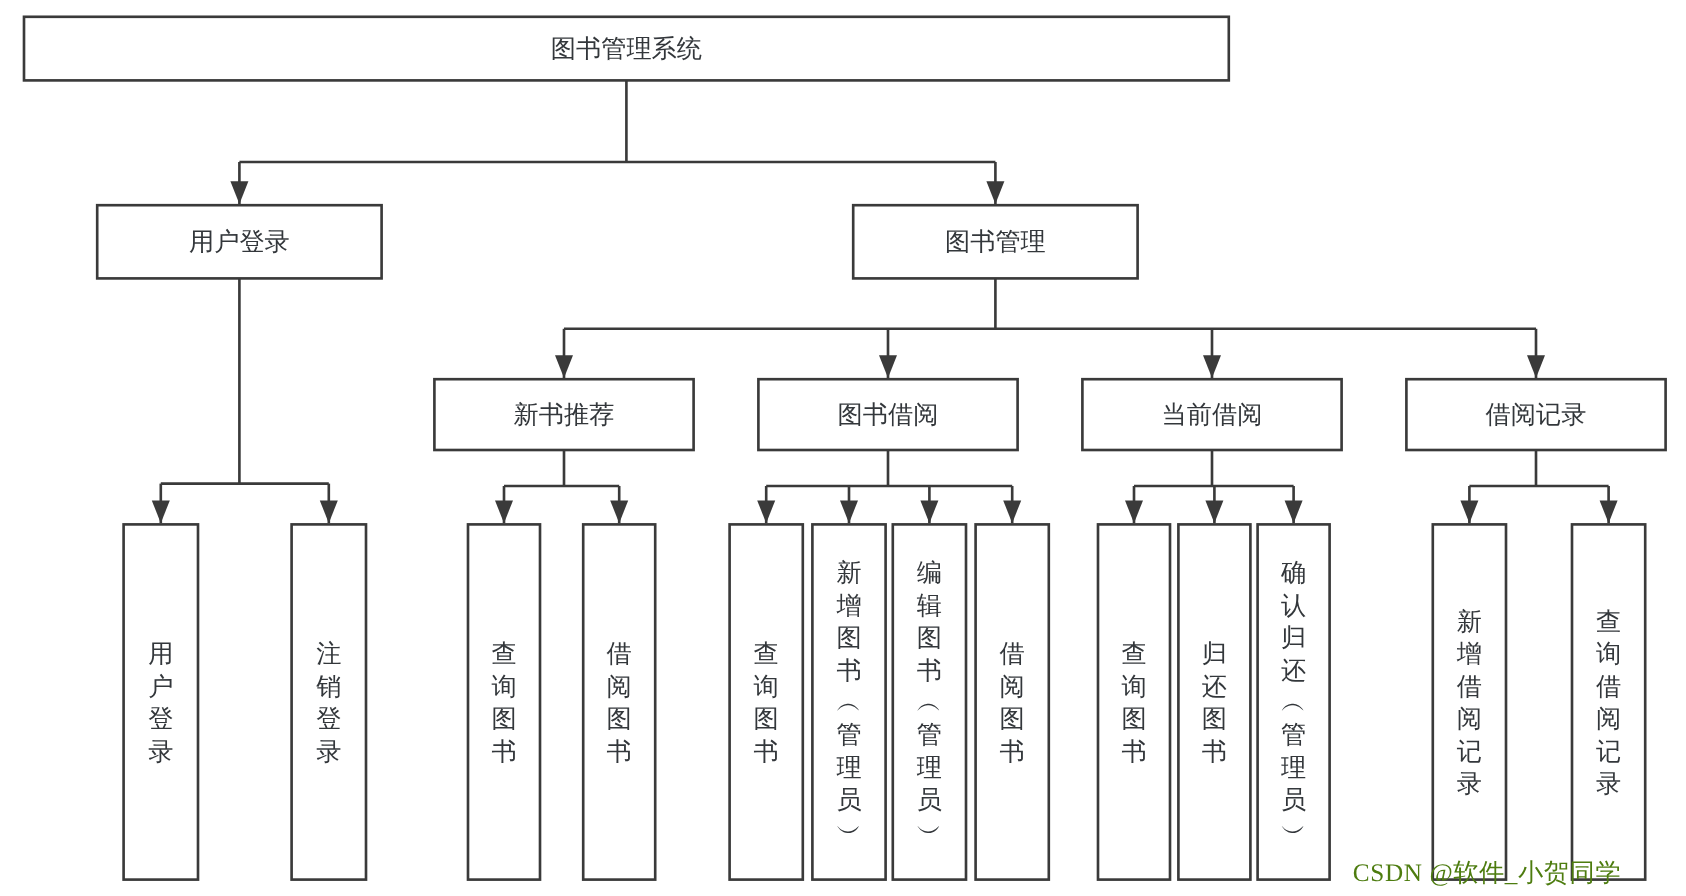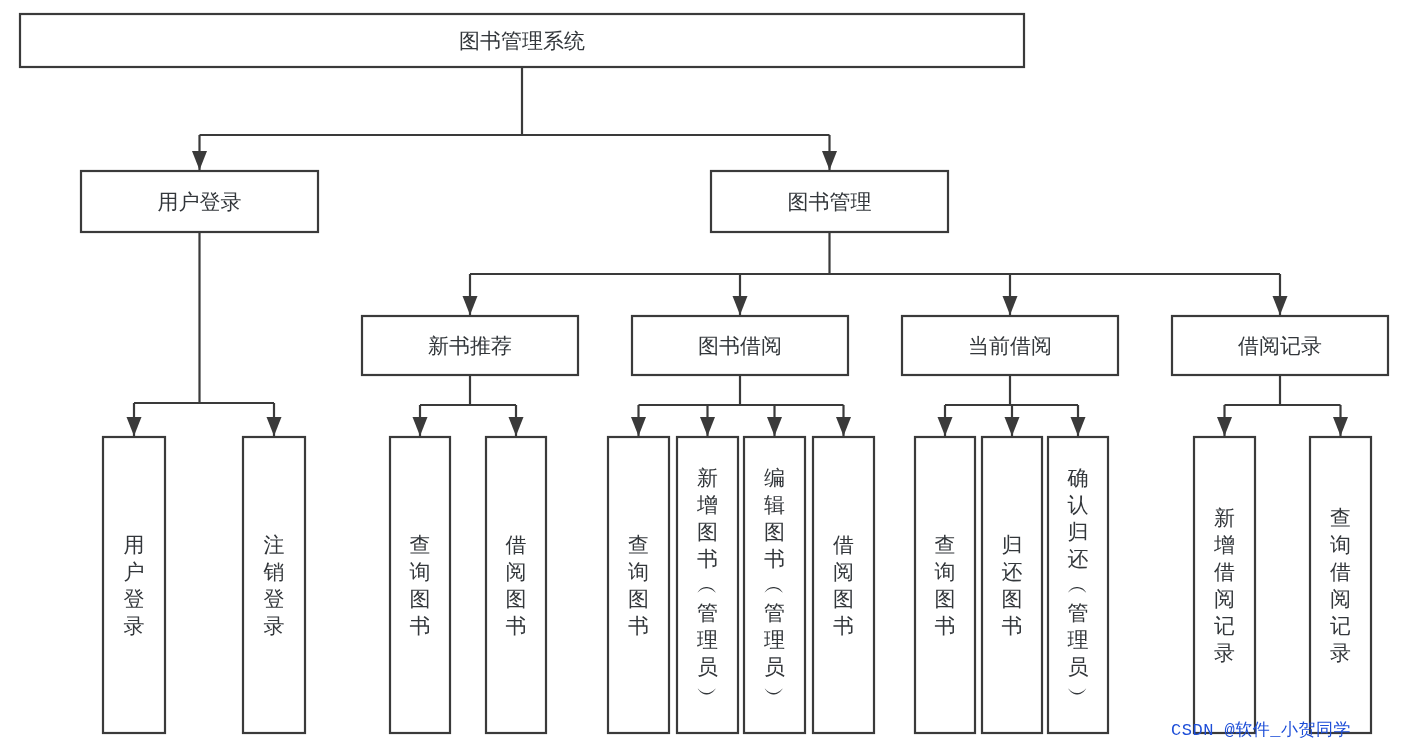--- a/index.html
+++ b/index.html
@@ -51,23 +51,23 @@
     fill: none;
   }
   .arrow-head {
     fill: #3a3a3a;
     stroke: none;
   }
   .watermark {
     position: absolute;
     right: 8px;
     bottom: 6px;
-    font-family: Liberation Mono, monospace;
-    font-size: 17px;
-    color: #1d4ed8;
+    font-family: Liberation Serif, serif;
+    font-size: 21px;
+    color: #4d7c0f;
     letter-spacing: 0.5px;
     white-space: nowrap;
     user-select: none;
   }
 </style>
 </head>
 <body>
 
 <div id="diagram-root">
   <svg id="flowchart" viewBox="0 0 1405 747">

